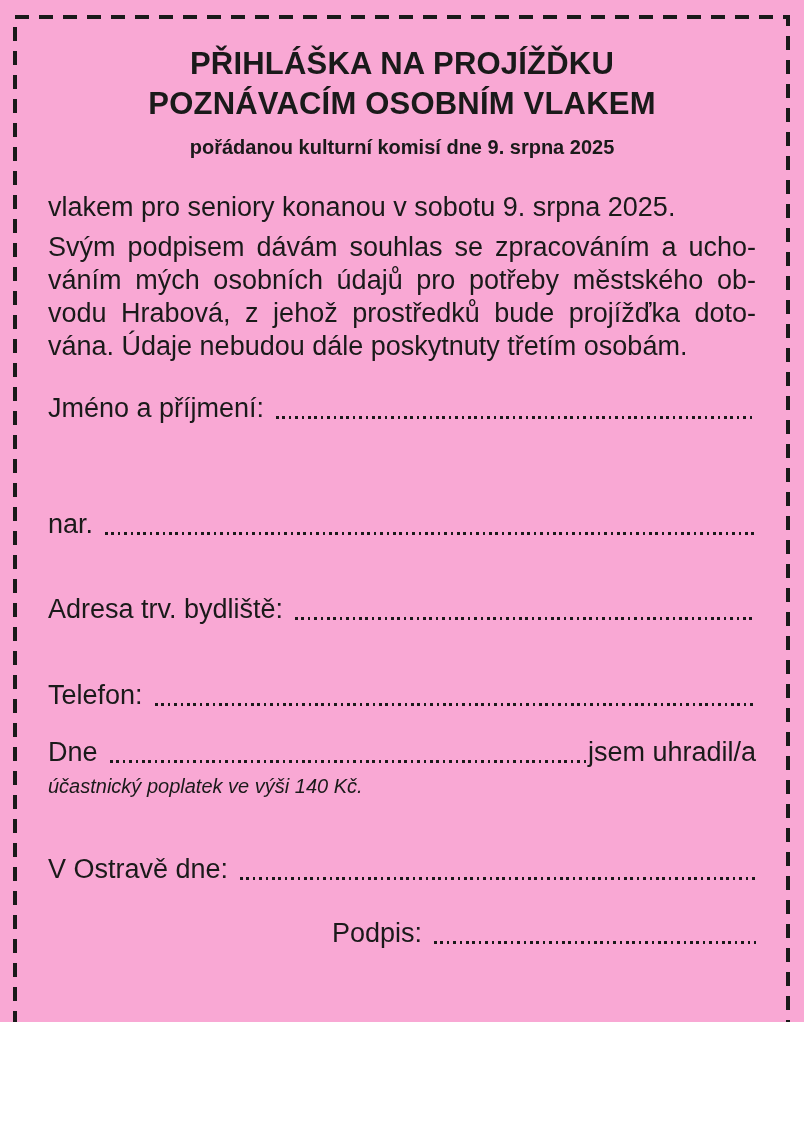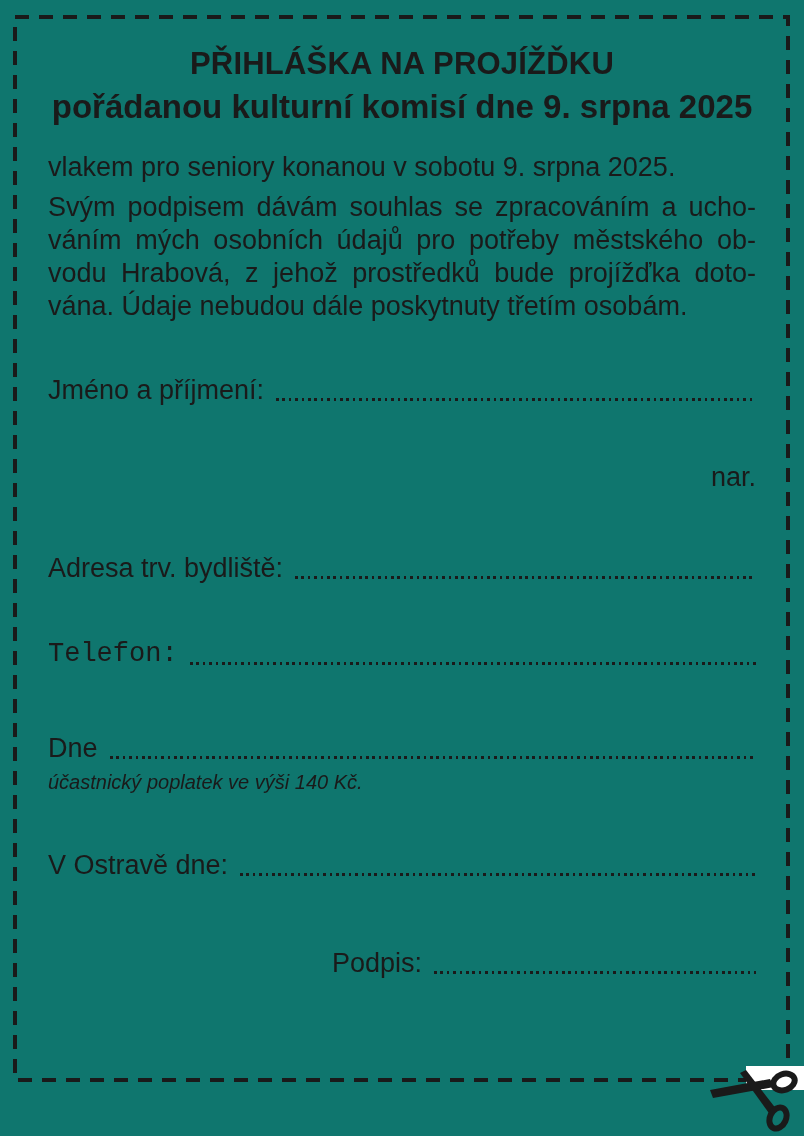--- a/index.html
+++ b/index.html
@@ -1,22 +1,22 @@
 <!DOCTYPE html>
 <html><head>
 <meta charset="utf-8">
 <style>
   html, body { margin: 0; padding: 0; background: #ffffff; }
   * { box-sizing: border-box; }
 
   .page {
     position: relative;
     width: 804px;
-    height: 1136px;
-    background: #0f766e;
+    height: 1022px;
+    background: #f9a8d4;
     font-family: "Liberation Sans", sans-serif;
     color: #1a1a1a;
     overflow: hidden;
   }
 
   .cut-border {
     position: absolute;
     left: 0; top: 0;
     pointer-events: none;
   }
@@ -32,21 +32,21 @@
     margin: 0;
     font-size: 31px;
     line-height: 40px;
     font-weight: bold;
     text-align: center;
     letter-spacing: 0.2px;
   }
 
   .subtitle {
     margin: 5px 0 0 0;
-    font-size: 33px;
+    font-size: 20px;
     line-height: 36px;
     font-weight: bold;
     text-align: center;
   }
 
   .para { margin-top: 26px; font-size: 27px; line-height: 33px; }
   .para.consent { margin-top: 7px; }
   .pline { text-align: justify; text-align-last: justify; }
   .pline.last { text-align-last: left; }
 
@@ -59,28 +59,28 @@
   .field-row .label { white-space: nowrap; }
 
   .fill-line {
     flex: 1;
     height: 3px;
     margin: 0 0 6px 12px;
     background: repeating-linear-gradient(to right, #1a1a1a 0 2.6px, transparent 2.6px 6.4px);
   }
   .fill-line.tight { margin-right: 0; }
 
-  .row-name    { margin-top: 50px; }
-  .row-birth   { margin-top: 53px; flex-direction: column; }
+  .row-name    { margin-top: 28px; }
+  .row-birth   { margin-top: 82px; }
   .row-address { margin-top: 51px; }
-  .row-phone   { margin-top: 52px; font-family: Liberation Mono, monospace; }
-  .block-payment { margin-top: 60px; }
+  .row-phone   { margin-top: 52px; }
+  .block-payment { margin-top: 23px; }
   .payment-line2 { font-size: 20px; line-height: 34px; font-style: italic; }
   .row-placedate { margin-top: 49px; }
-  .row-signature { margin-top: 64px; width: 424px; margin-left: auto; }
+  .row-signature { margin-top: 30px; width: 424px; margin-left: auto; }
 
   .corner-mask {
     position: absolute;
     left: 746px; top: 1066px;
     width: 58px; height: 24px;
     background: #ffffff;
   }
 
   .scissors {
     position: absolute;
@@ -93,20 +93,21 @@
 <div class="page">
 
   <svg class="cut-border" width="804" height="1136" aria-hidden="true">
     <rect x="15" y="17" width="773" height="1063" fill="none" stroke="#1a1a1a" stroke-width="4" stroke-dasharray="14 10"></rect>
   </svg>
 
   <div class="content">
 
     <h1 class="title">
       <span>PŘIHLÁŠKA NA PROJÍŽĎKU</span><br>
+      <span>POZNÁVACÍM OSOBNÍM VLAKEM</span>
     </h1>
     <div class="subtitle">pořádanou kulturní komisí dne 9. srpna 2025</div>
 
     <div class="para">
       <div class="pline last">vlakem pro seniory konanou v sobotu 9. srpna 2025.</div>
     </div>
 
     <div class="para consent">
       <div class="pline">Svým podpisem dávám souhlas se zpracováním a ucho-</div>
       <div class="pline">váním mých osobních údajů pro potřeby městského ob-</div>
@@ -131,20 +132,21 @@
 
     <div class="field-row row-phone">
       <span class="label">Telefon:</span>
       <span class="fill-line"></span>
     </div>
 
     <div class="block-payment">
       <div class="field-row">
         <span class="label">Dne</span>
         <span class="fill-line tight"></span>
+        <span class="label">jsem uhradil/a</span>
       </div>
       <div class="payment-line2">účastnický poplatek ve výši 140 Kč.</div>
     </div>
 
     <div class="field-row row-placedate">
       <span class="label">V Ostravě dne:</span>
       <span class="fill-line"></span>
     </div>
 
     <div class="field-row row-signature">

